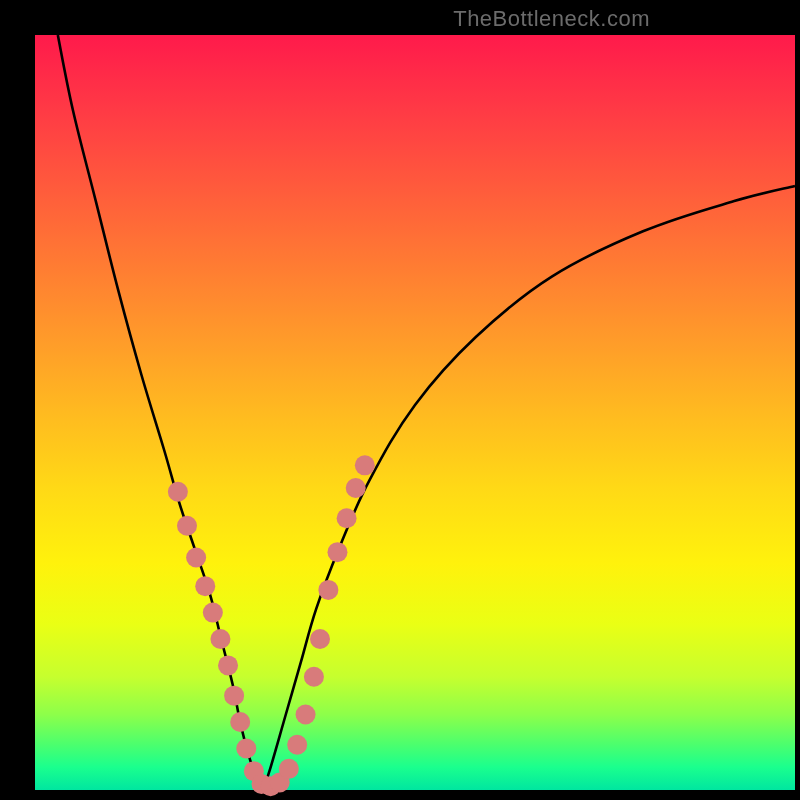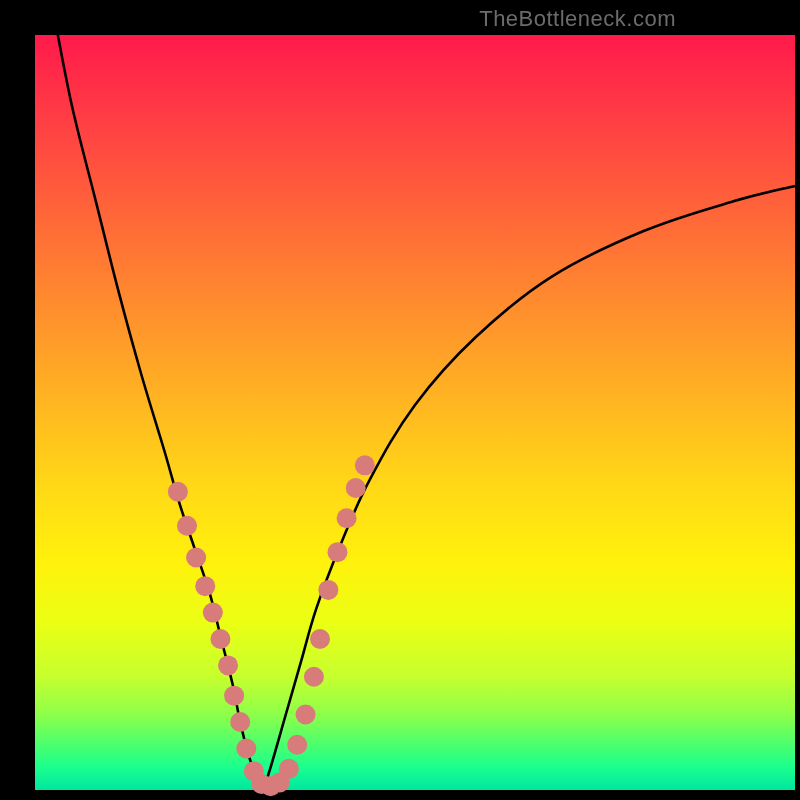--- a/index.html
+++ b/index.html
@@ -11,21 +11,20 @@
     font-family: Arial, Helvetica, sans-serif;
     overflow: hidden;
   }
   .frame {
     position: absolute;
     left: 0;
     top: 0;
     width: 660px;
     height: 800px;
     background: #000;
-    padding-left: 26px;
   }
   .plot {
     position: absolute;
     left: 35px;
     top: 35px;
     width: 760px;
     height: 755px;
     background: linear-gradient(to bottom,
       #ff1a4b 0%,
       #ff3a45 10%,

